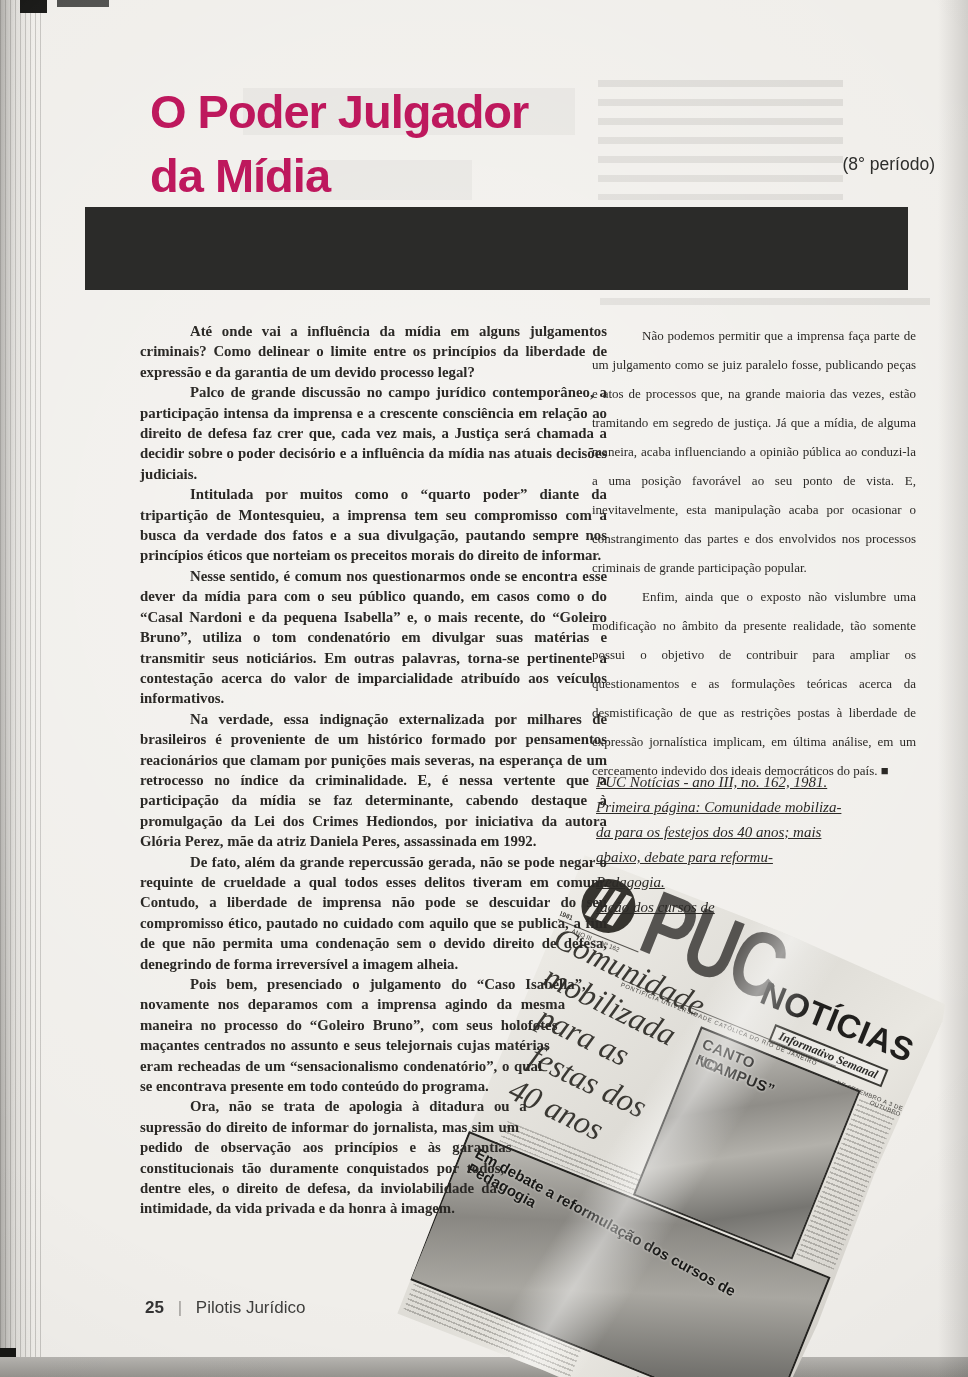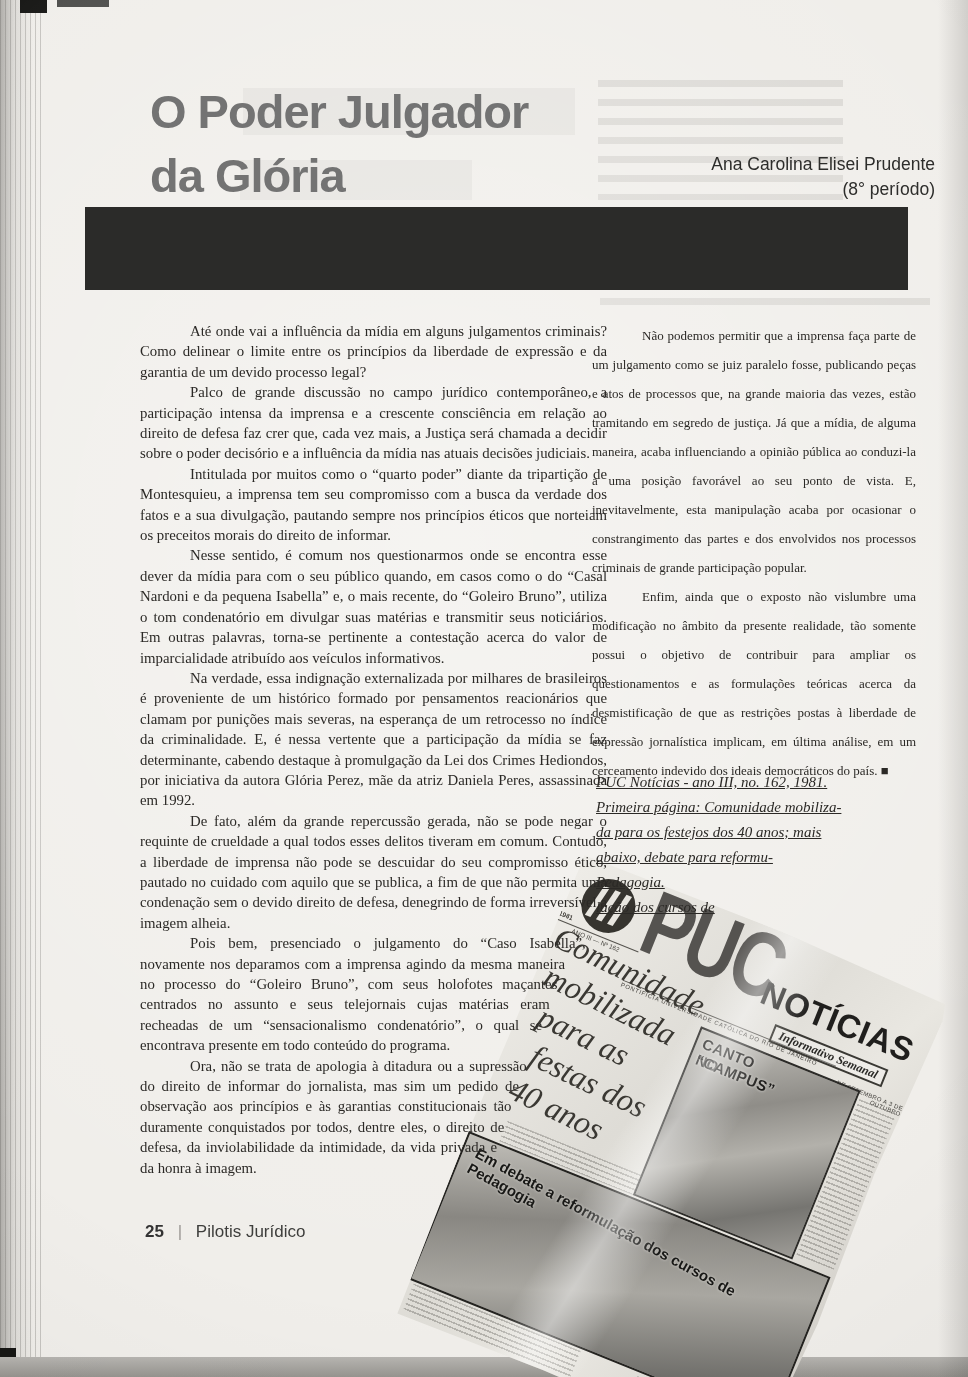--- a/index.html
+++ b/index.html
@@ -16,36 +16,36 @@
   .edge-right{position:absolute;right:0;top:0;width:30px;height:100%;
         background:linear-gradient(90deg,rgba(0,0,0,0),rgba(70,68,66,.18));}
   .edge-bottom{position:absolute;left:0;bottom:0;width:100%;height:20px;
         background:linear-gradient(180deg,#b7b5b1,#96948f);}
   .bleed{position:absolute;opacity:.55;filter:blur(.6px);
         background:repeating-linear-gradient(180deg,rgba(120,118,112,.30) 0 7px,transparent 7px 19px);}
   .band{position:absolute;background:#e6e4e0;}
   
   .title{position:absolute;left:150px;top:80px;z-index:5;
         font-family:"Liberation Sans",sans-serif;font-weight:700;font-size:47px;
-        line-height:64px;color:#737373;letter-spacing:-1px;}
+        line-height:64px;color:#be185d;letter-spacing:-1px;}
   .author{position:absolute;right:33px;top:152px;z-index:5;text-align:right;
         font-family:"Liberation Sans",sans-serif;font-size:17.5px;line-height:25px;color:#2d2d2b;}
   .bar{position:absolute;left:85px;top:207px;width:823px;height:83px;background:#2b2b29;z-index:4;}
   
   .col{position:absolute;top:321px;text-align:justify;z-index:4;}
   .col p{margin:0;text-indent:50px;}
-  .col1{left:140px;width:467px;font-size:14.8px;line-height:20.4px;}
+  .col1{left:140px;width:467px;font-size:14.8px;line-height:20.4px;font-weight:bold;}
   .col2{left:592px;width:324px;font-size:13px;line-height:29px;}
   .npwrap{float:right;width:160px;height:400px;
         shape-outside:polygon(100% 0%,74% 10%,42% 44%,10% 80%,0% 100%,100% 100%);}
   .caption{position:absolute;left:596px;top:770px;width:340px;z-index:7;
         font-style:italic;font-size:15px;line-height:25px;color:#2b2926;text-decoration:underline;}
   .caption div{white-space:nowrap;}
   
-  .footer{position:absolute;left:145px;top:1222px;z-index:5;
+  .footer{position:absolute;left:145px;top:1298px;z-index:5;
         font-family:"Liberation Sans",sans-serif;font-size:17px;color:#3e3e3c;}
   .footer .num{font-weight:700;color:#333;}
   .footer .sep{color:#9a9894;margin:0 9px;font-weight:400;}
   
   .np{position:absolute;left:472px;top:907px;width:400px;height:500px;z-index:3;
         transform:rotate(22deg);
         background:linear-gradient(115deg,#efede8 0%,#dedcd6 40%,#e9e7e1 62%,#ccc9c3 100%);
         box-shadow:-6px 10px 22px rgba(0,0,0,.30);
         clip-path:polygon(1.5% .6%,54% 0%,99% 1.2%,100% 4.5%,98.5% 38%,99.4% 70%,97.4% 100%,40% 99.2%,1% 99.6%,.4% 60%,1.2% 25%);}
   .np:after{content:"";position:absolute;inset:0;pointer-events:none;
@@ -98,24 +98,23 @@
   <div class="edge-bottom"></div>
   <div class="edge-right"></div>
 
   <div class="band" style="left:243px;top:88px;width:332px;height:47px;"></div>
   <div class="band" style="left:240px;top:160px;width:232px;height:40px;"></div>
   <div class="bleed" style="left:598px;top:80px;width:245px;height:120px;"></div>
   <div class="bleed" style="left:600px;top:298px;width:330px;height:18px;"></div>
 
   <div class="title">
     <div>O Poder Julgador</div>
-    <div>da Glória</div>
+    <div>da Mídia</div>
   </div>
   <div class="author">
-    <div>Ana Carolina Elisei Prudente</div>
     <div>(8° período)</div>
   </div>
   <div class="bar"></div>
 
   <div class="col col1">
     <p>Até onde vai a influência da mídia em alguns julgamentos criminais? Como delinear o limite entre os princípios da liberdade de expressão e da garantia de um devido processo legal?</p>
     <p>Palco de grande discussão no campo jurídico contemporâneo, a participação intensa da imprensa e a crescente consciência em relação ao direito de defesa faz crer que, cada vez mais, a Justiça será chamada a decidir sobre o poder decisório e a influência da mídia nas atuais decisões judiciais.</p>
     <p>Intitulada por muitos como o “quarto poder” diante da tripartição de Montesquieu, a imprensa tem seu compromisso com a busca da verdade dos fatos e a sua divulgação, pautando sempre nos princípios éticos que norteiam os preceitos morais do direito de informar.</p>
     <p>Nesse sentido, é comum nos questionarmos onde se encontra esse dever da mídia para com o seu público quando, em casos como o do “Casal Nardoni e da pequena Isabella” e, o mais recente, do “Goleiro Bruno”, utiliza o tom condenatório em divulgar suas matérias e transmitir seus noticiários. Em outras palavras, torna-se pertinente a contestação acerca do valor de imparcialidade atribuído aos veículos informativos.</p>
     <p>Na verdade, essa indignação externalizada por milhares de brasileiros é proveniente de um histórico formado por pensamentos reacionários que clamam por punições mais severas, na esperança de um retrocesso no índice da criminalidade. E, é nessa vertente que a participação da mídia se faz determinante, cabendo destaque à promulgação da Lei dos Crimes Hediondos, por iniciativa da autora Glória Perez, mãe da atriz Daniela Peres, assassinada em 1992.</p>

